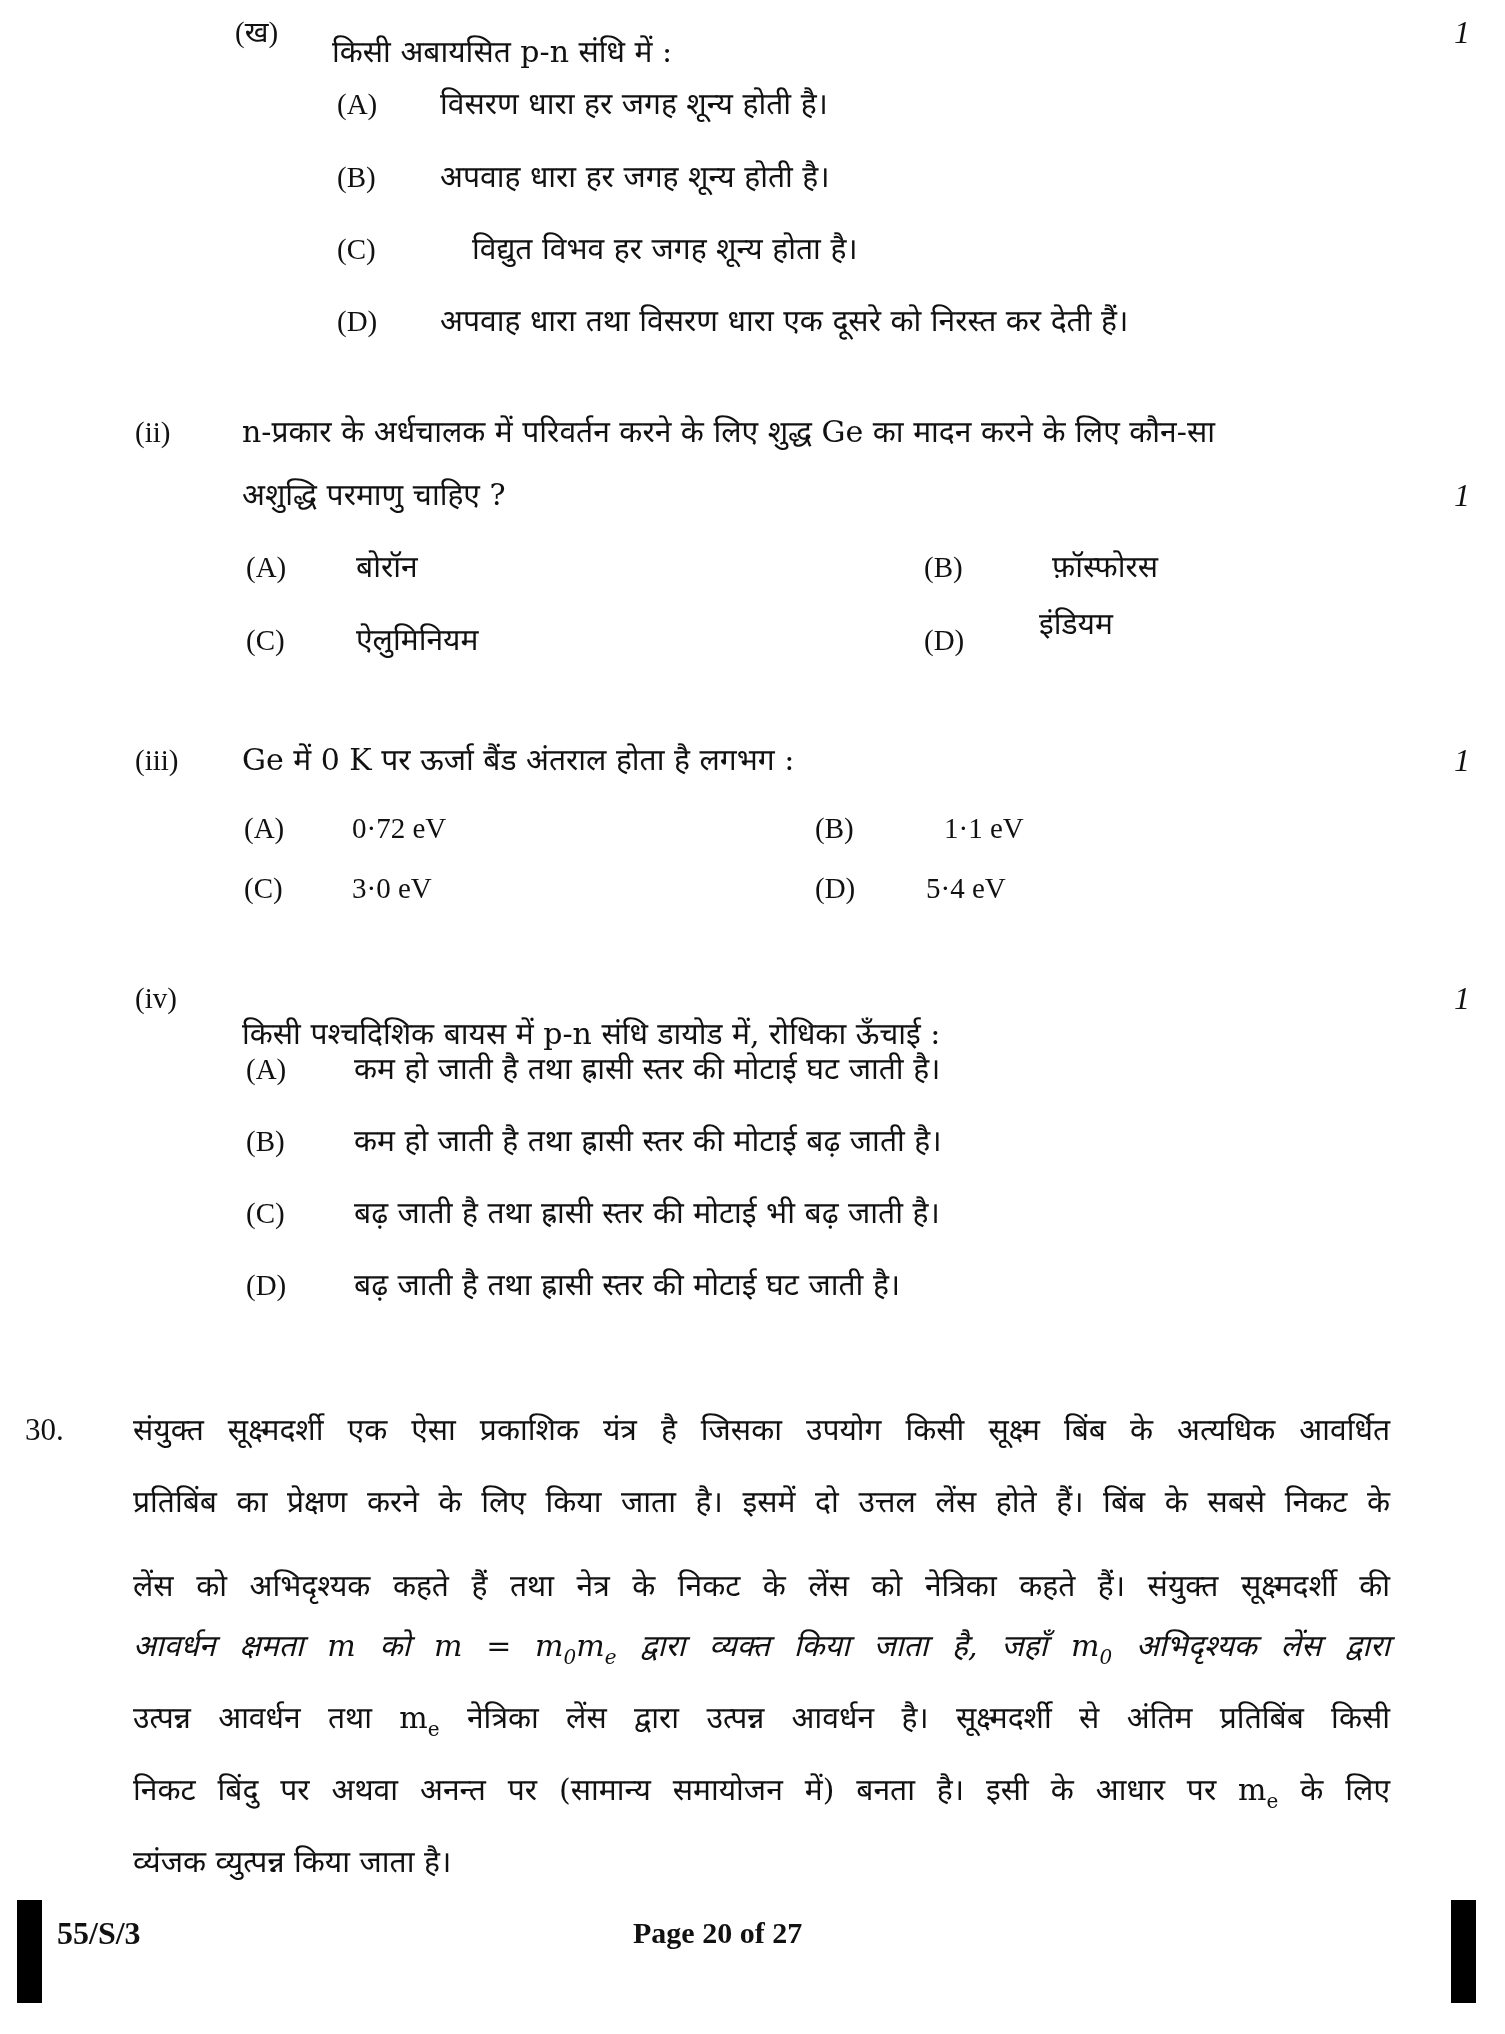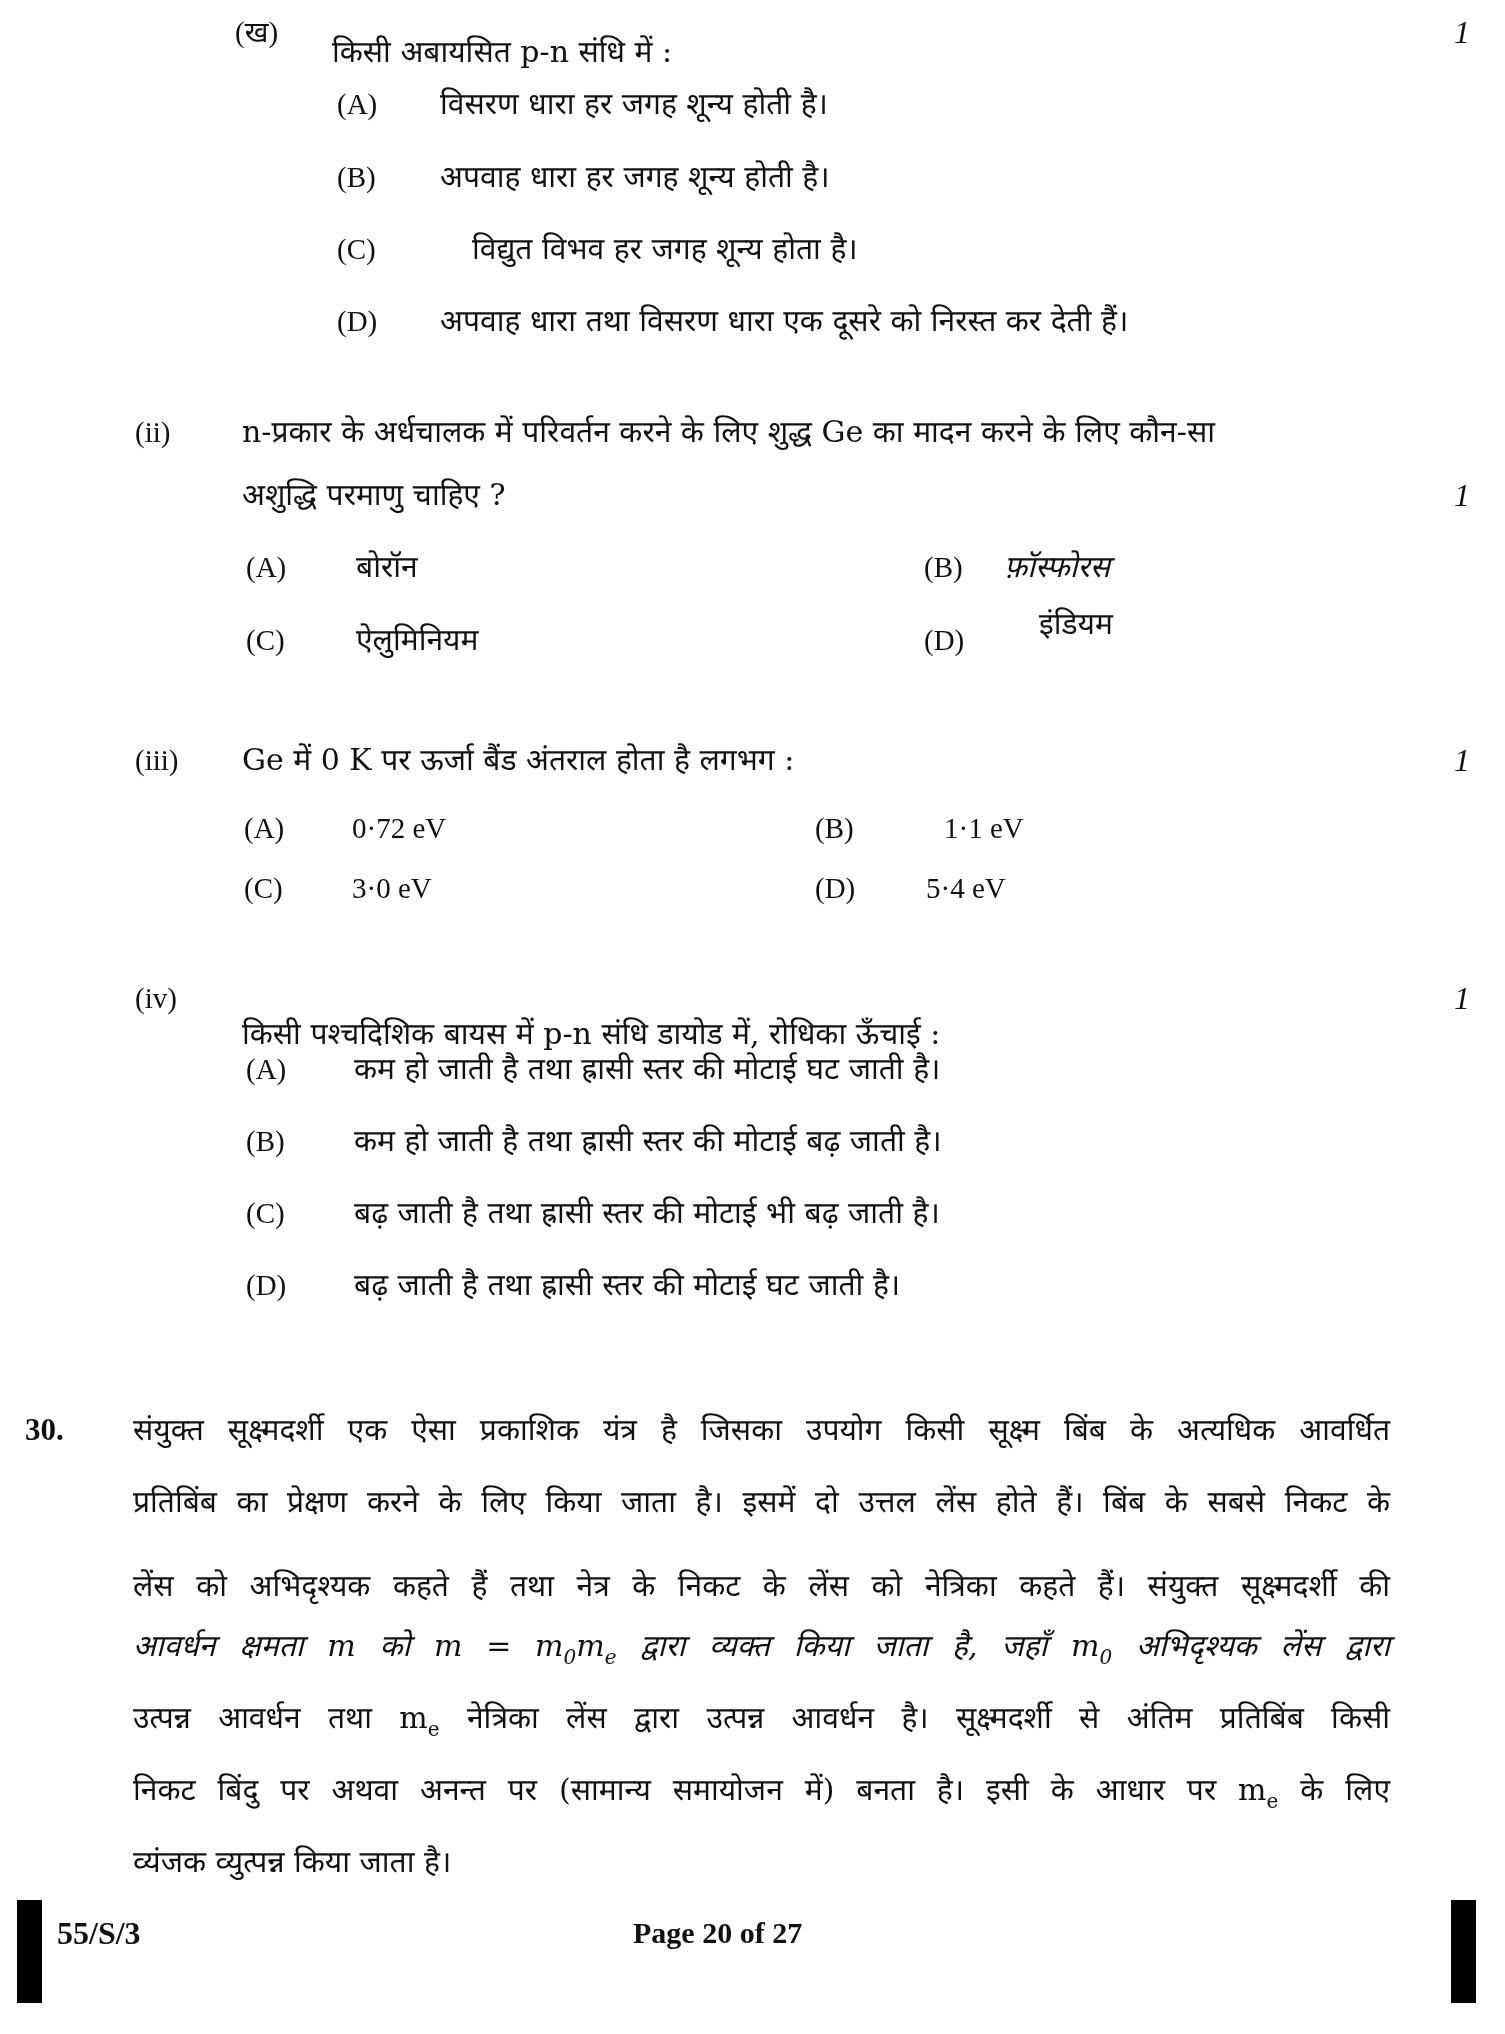--- a/index.html
+++ b/index.html
@@ -4,21 +4,21 @@
 <style>
   html, body { margin: 0; padding: 0; background: #ffffff; }
   body {
     width: 1505px; height: 2034px; position: relative; overflow: hidden;
     font-family: "DejaVu Serif", "Liberation Serif", serif;
     color: #111111;
   }
   .ln { position: absolute; white-space: nowrap; font-size: 30px; line-height: 40px; }
   .lbl { position: absolute; white-space: nowrap; font-size: 29px; line-height: 40px; font-family: "Liberation Serif", "DejaVu Serif", serif; }
   .mark { position: absolute; left: 1454px; font-size: 32px; line-height: 40px; font-style: italic; font-family: "Liberation Serif", serif; }
-  .qnum { position: absolute; left: 25px; font-size: 31px; line-height: 40px; font-weight: bold; font-family: "Liberation Serif", "DejaVu Serif", serif; text-align: right; }
+  .qnum { position: absolute; left: 25px; font-size: 31px; line-height: 40px; font-weight: normal; font-family: "Liberation Serif", "DejaVu Serif", serif; text-align: right; }
   .para-line {
     position: absolute; left: 133px; width: 1257px; font-size: 30px; line-height: 40px;
     white-space: nowrap; text-align: justify; text-align-last: justify;
   }
   .para-line.last { text-align-last: left; }
   sub { font-size: 20px; vertical-align: -8px; line-height: 0; }
   .bar { position: absolute; background: #000000; width: 25px; top: 1900px; height: 103px; }
   .footer-code { position: absolute; left: 57px; top: 1913px; font-size: 32px; line-height: 40px; font-weight: bold; font-family: "Liberation Serif", serif; }
   .footer-page { position: absolute; left: 633px; top: 1913px; font-size: 30px; line-height: 40px; font-weight: bold; font-family: "Liberation Serif", serif; }
 </style>
@@ -45,21 +45,21 @@
 
 <div>
   <span class="lbl" style="left:135px; top:412px;">(ii)</span>
   <span class="ln" style="left:242px; top:412px;">n-प्रकार के अर्धचालक में परिवर्तन करने के लिए शुद्ध Ge का मादन करने के लिए कौन-सा</span>
   <span class="ln" style="left:242px; top:475px;">अशुद्धि परमाणु चाहिए ?</span>
   <span class="mark" style="top:475px;">1</span>
 
   <span class="lbl" style="left:246px; top:547px;">(A)</span>
   <span class="ln" style="left:356px; top:547px;">बोरॉन</span>
   <span class="lbl" style="left:924px; top:547px;">(B)</span>
-  <span class="ln" style="left:1004px; top:547px;font-style:italic;">फ़ॉस्फोरस</span>
+  <span class="ln" style="left:1052px; top:547px;">फ़ॉस्फोरस</span>
 
   <span class="lbl" style="left:246px; top:620px;">(C)</span>
   <span class="ln" style="left:356px; top:620px;">ऐलुमिनियम</span>
   <span class="lbl" style="left:924px; top:620px;">(D)</span>
   <span class="ln" style="left:1004px; top:604px;margin-left:35px;">इंडियम</span>
 </div>
 
 <div>
   <span class="lbl" style="left:135px; top:740px;">(iii)</span>
   <span class="ln" style="left:242px; top:740px;">Ge में 0 K पर ऊर्जा बैंड अंतराल होता है लगभग :</span>

